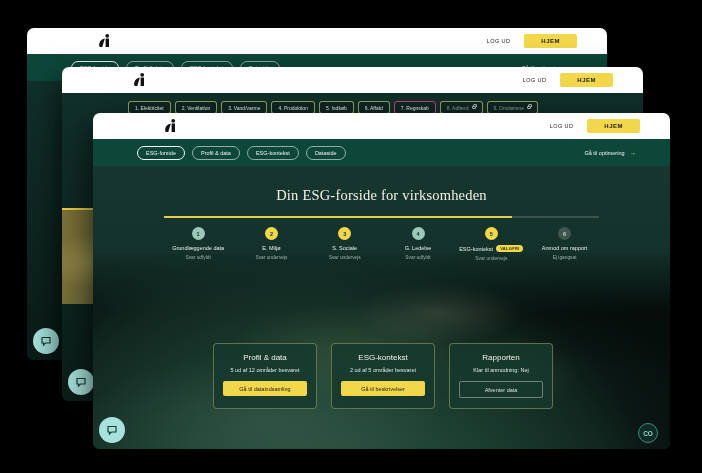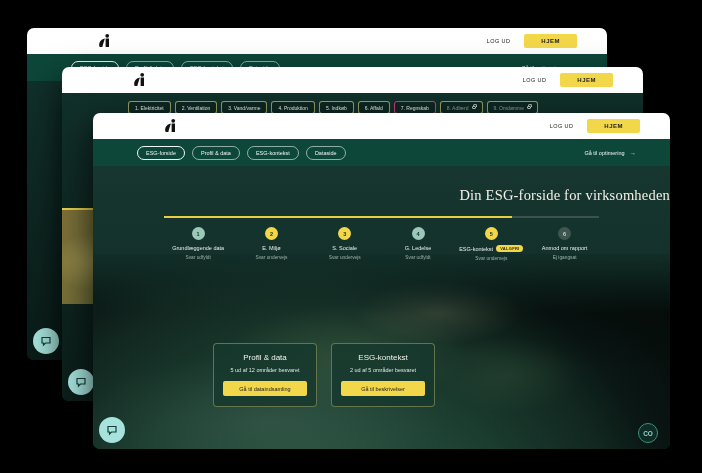--- a/index.html
+++ b/index.html
@@ -34,21 +34,21 @@
   .earth{position:absolute;left:0;right:0;bottom:0;height:195px;
     background:
       radial-gradient(ellipse 120px 45px at 60% 30%, rgba(216,205,160,0.16), transparent 70%),
       radial-gradient(ellipse 170px 70px at 44% 52%, rgba(125,155,95,0.20), transparent 72%),
       radial-gradient(ellipse 100px 55px at 72% 62%, rgba(95,135,85,0.16), transparent 70%),
       radial-gradient(ellipse 240px 90px at 30% 85%, rgba(170,185,180,0.10), transparent 75%),
       radial-gradient(ellipse at 96% 0%, #030907 0%, rgba(3,9,7,0) 42%),
       radial-gradient(circle 430px at 38% 175%, #2E5A46 0%, #28513E 28%, #1C3E31 52%, #11261F 76%, #0A1714 86%, #070F0D 100%);}
   .earth::before{content:"";position:absolute;left:0;right:0;top:0;height:60px;
       background:linear-gradient(#122E28, rgba(18,46,40,0));}
-  .page-title{position:relative;margin:21px 0 0;text-align:right;color:#F3F1E7;
+  .page-title{position:relative;margin:21px 0 0;text-align:center;color:#F3F1E7;
       font-family:"Liberation Serif",serif;font-weight:400;font-size:14.5px;letter-spacing:.2px;}
   .divider{position:relative;width:436px;margin:12px auto 0;height:2px;display:flex;}
   .divider .done{width:80%;background:#E9CE45;}
   .divider .todo{width:20%;background:#3C524B;}
 
   .steps{position:relative;width:440px;margin:9px auto 0;display:flex;}
   .step{width:73.3px;display:flex;flex-direction:column;align-items:center;cursor:pointer;}
   .step-circle{width:13px;height:13px;border-radius:50%;display:flex;align-items:center;justify-content:center;
       font-size:5.5px;font-weight:bold;color:#12302A;}
   .step.done .step-circle{background:#9BC8B8;}
@@ -251,20 +251,25 @@
         <div class="card">
           <div class="card-title">Profil &amp; data</div>
           <div class="card-sub">5 ud af 12 områder besvaret</div>
           <div class="card-btn">Gå til dataindsamling</div>
         </div>
         <div class="card">
           <div class="card-title">ESG-kontekst</div>
           <div class="card-sub">2 ud af 5 områder besvaret</div>
           <div class="card-btn">Gå til beskrivelser</div>
         </div>
+        <div class="card">
+          <div class="card-title">Rapporten</div>
+          <div class="card-sub">Klar til anmodning: Nej</div>
+          <div class="card-btn ghost">Afventer data</div>
+        </div>
       </div>
 
       <div class="chat-fab">
         <svg width="12" height="11" viewBox="0 0 12 11">
           <path d="M2 1.5 h8 v5.5 h-4.5 l-2 2 v-2 h-1.5 z" fill="none" stroke="#11403A" stroke-width="1.2"></path>
         </svg>
       </div>
       <div class="co-badge">CO</div>
     </div>
   </div>

